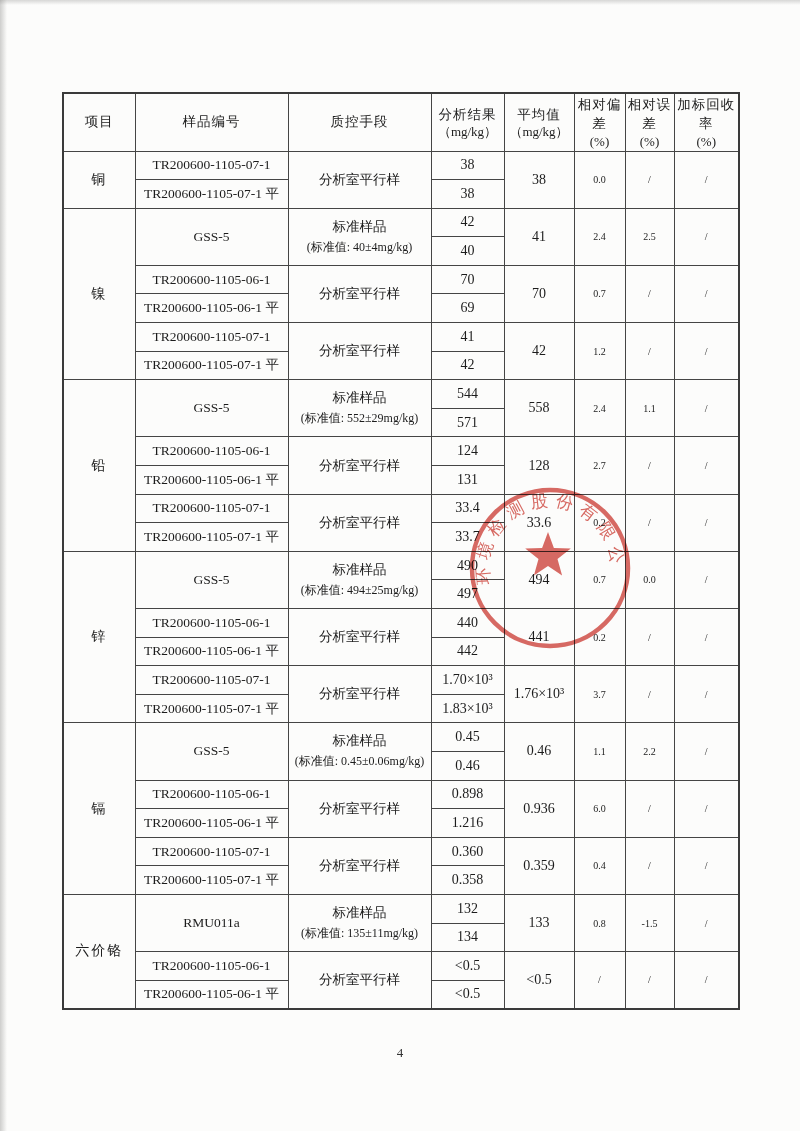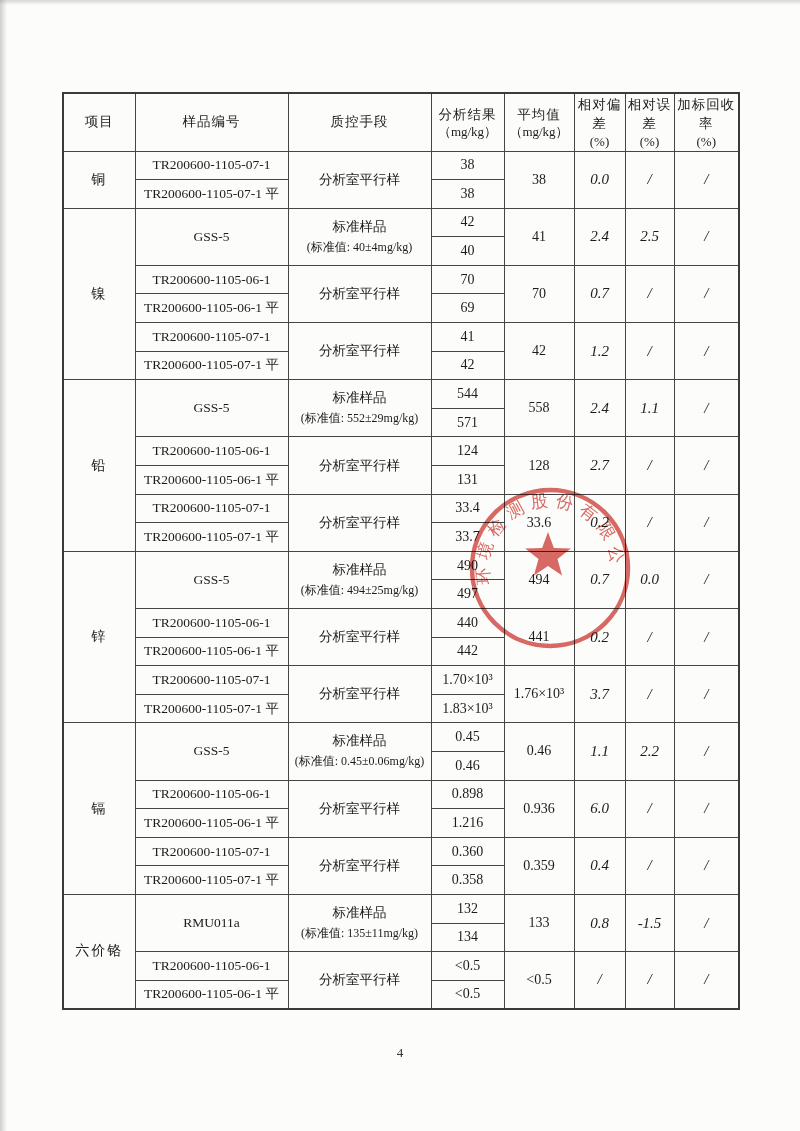--- a/index.html
+++ b/index.html
@@ -42,21 +42,21 @@
   table.qc thead tr { height: 58px; }
   table.qc tbody tr { height: 28.6px; }
   th .h1 { font-size: 13.5px; line-height: 1.45; letter-spacing: 1px; }
   th .h2 { font-size: 13px; line-height: 1.2; letter-spacing: 0; }
   td { font-size: 14px; }
   td.item { font-size: 14px; letter-spacing: 2px; }
   td.sample { font-size: 13.5px; }
   td.method { font-size: 13.5px; }
   td.method .std-val { font-size: 12px; margin-top: 3px; }
   td.result, td.avg { font-size: 14px; }
-  td.small-num { font-size: 15px; font-style: italic; }
+  td.small-num { font-size: 10px; }
 
   .stamp {
     position: absolute;
     left: 458px; top: 482px;
     width: 184px; height: 184px;
     opacity: 0.78;
     mix-blend-mode: multiply;
     pointer-events: none;
   }
 

